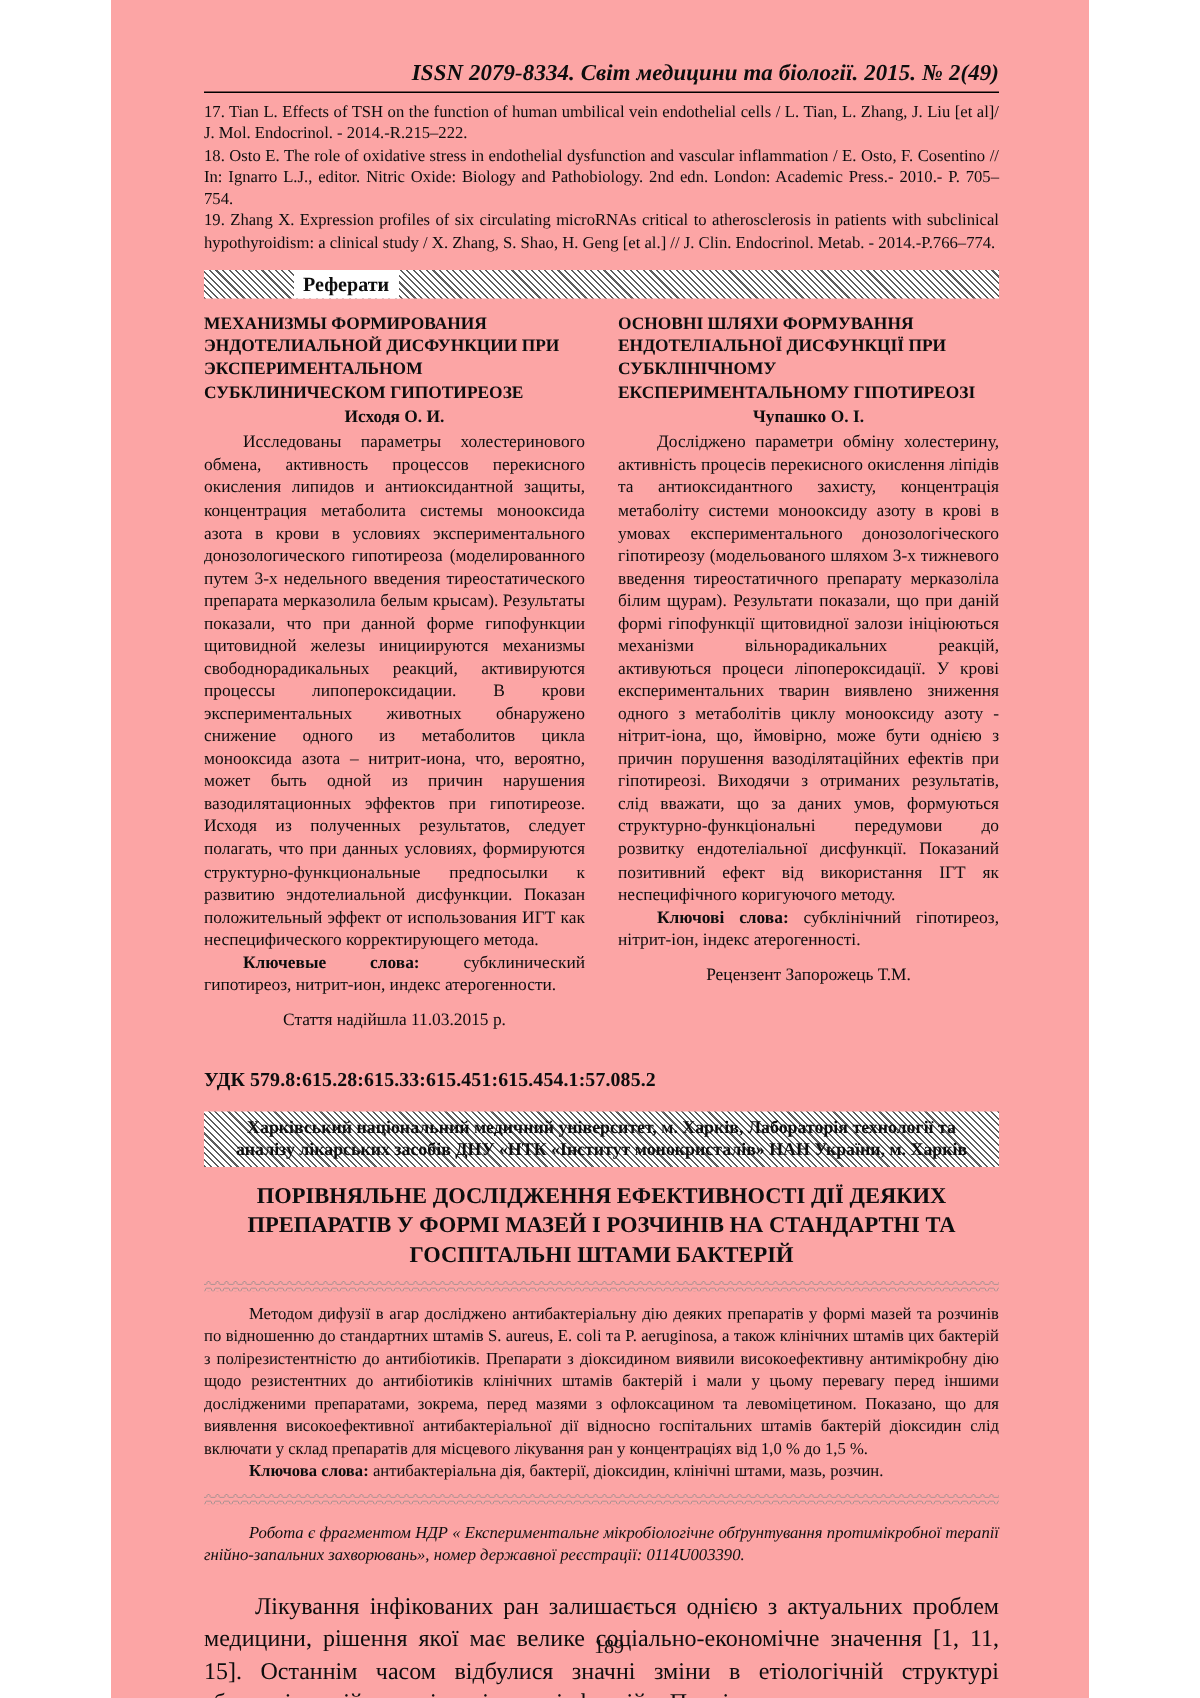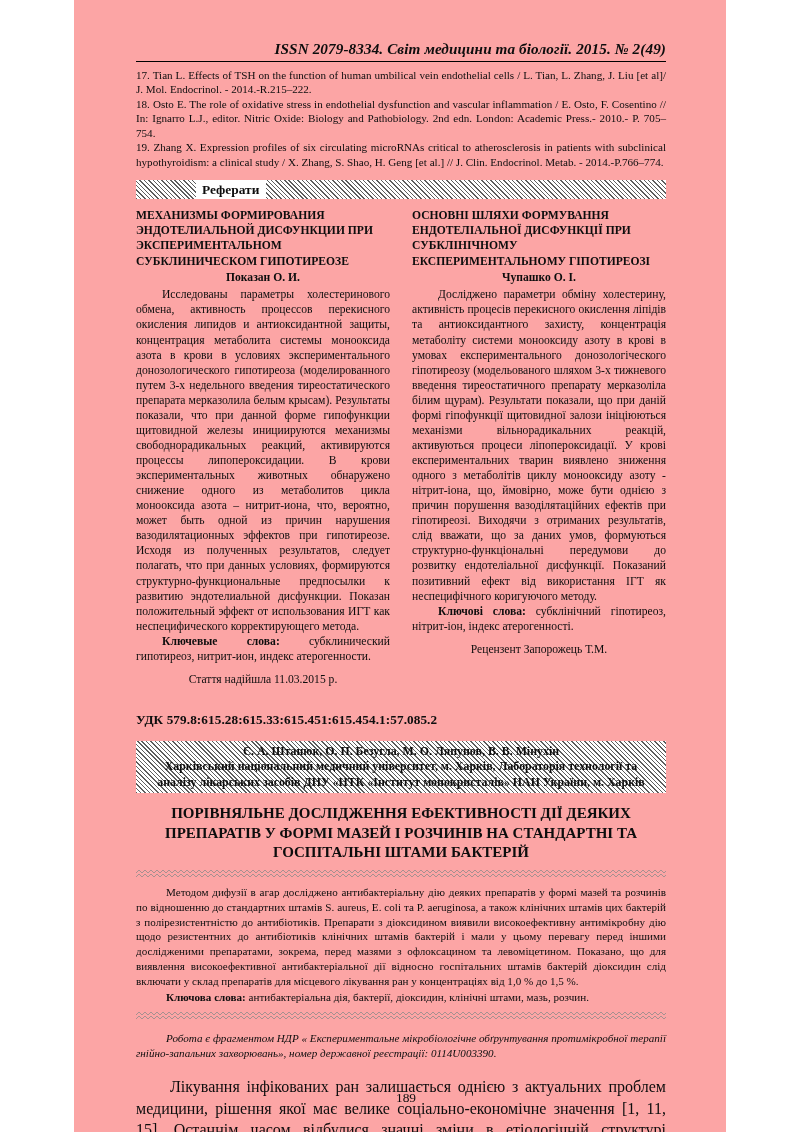--- a/index.html
+++ b/index.html
@@ -218,21 +218,21 @@
   </div>
 
   <div class="hatch band-abstracts">
     <span class="band-label">Реферати</span>
   </div>
 
   <div class="abs-wrap">
 
     <div class="abs-col">
       <div class="abs-title">МЕХАНИЗМЫ ФОРМИРОВАНИЯ ЭНДОТЕЛИАЛЬНОЙ ДИСФУНКЦИИ ПРИ ЭКСПЕРИМЕНТАЛЬНОМ СУБКЛИНИЧЕСКОМ ГИПОТИРЕОЗЕ</div>
-      <div class="abs-author">Показан О. И.</div>
+      <div class="abs-author">Исходя О. И.</div>
       <div class="abs-body">Исследованы параметры холестеринового обмена, активность процессов перекисного окисления липидов и антиоксидантной защиты, концентрация метаболита системы монооксида азота в крови в условиях экспериментального донозологического гипотиреоза (моделированного путем 3-х недельного введения тиреостатического препарата мерказолила белым крысам). Результаты показали, что при данной форме гипофункции щитовидной железы инициируются механизмы свободнорадикальных реакций, активируются процессы липопероксидации. В крови экспериментальных животных обнаружено снижение одного из метаболитов цикла монооксида азота – нитрит-иона, что, вероятно, может быть одной из причин нарушения вазодилятационных эффектов при гипотиреозе. Исходя из полученных результатов, следует полагать, что при данных условиях, формируются структурно-функциональные предпосылки к развитию эндотелиальной дисфункции. Показан положительный эффект от использования ИГТ как неспецифического корректирующего метода.</div>
       <div class="abs-keywords">
         <b>Ключевые слова:</b><span> субклинический гипотиреоз, нитрит-ион, индекс атерогенности.</span>
       </div>
       <div class="abs-foot">Стаття надійшла 11.03.2015 р.</div>
     </div>
 
     <div class="abs-col">
       <div class="abs-title">ОСНОВНІ ШЛЯХИ ФОРМУВАННЯ ЕНДОТЕЛІАЛЬНОЇ ДИСФУНКЦІЇ ПРИ СУБКЛІНІЧНОМУ ЕКСПЕРИМЕНТАЛЬНОМУ ГІПОТИРЕОЗІ</div>
       <div class="abs-author">Чупашко О. І.</div>
@@ -241,21 +241,20 @@
         <b>Ключові слова:</b><span> субклінічний гіпотиреоз, нітрит-іон, індекс атерогенності.</span>
       </div>
       <div class="abs-foot">Рецензент Запорожець Т.М.</div>
     </div>
 
   </div>
 
   <div class="udc">УДК 579.8:615.28:615.33:615.451:615.454.1:57.085.2</div>
 
   <div class="hatch band-authors">
-    <span class="ln">Є. А. Штанюк, О. П. Безугла, М. О. Ляпунов, В. В. Мінухін</span>
     <span class="ln">Харківський національний медичний університет, м. Харків, Лабораторія технології та</span>
     <span class="ln">аналізу лікарських засобів ДНУ «НТК «Інститут монокристалів» НАН України, м. Харків</span>
   </div>
 
   <div class="art-title">ПОРІВНЯЛЬНЕ ДОСЛІДЖЕННЯ ЕФЕКТИВНОСТІ ДІЇ ДЕЯКИХ ПРЕПАРАТІВ У ФОРМІ МАЗЕЙ І РОЗЧИНІВ НА СТАНДАРТНІ ТА ГОСПІТАЛЬНІ ШТАМИ БАКТЕРІЙ</div>
 
   <div class="wave"></div>
 
   <div class="art-abstract">Методом дифузії в агар досліджено антибактеріальну дію деяких препаратів у формі мазей та розчинів по відношенню до стандартних штамів S. aureus, E. coli та P. aeruginosa, а також клінічних штамів цих бактерій з полірезистентністю до антибіотиків. Препарати з діоксидином виявили високоефективну антимікробну дію щодо резистентних до антибіотиків клінічних штамів бактерій і мали у цьому перевагу перед іншими дослідженими препаратами, зокрема, перед мазями з офлоксацином та левоміцетином. Показано, що для виявлення високоефективної антибактеріальної дії відносно госпітальних штамів бактерій діоксидин слід включати у склад препаратів для місцевого лікування ран у концентраціях від 1,0 % до 1,5 %.</div>
 

